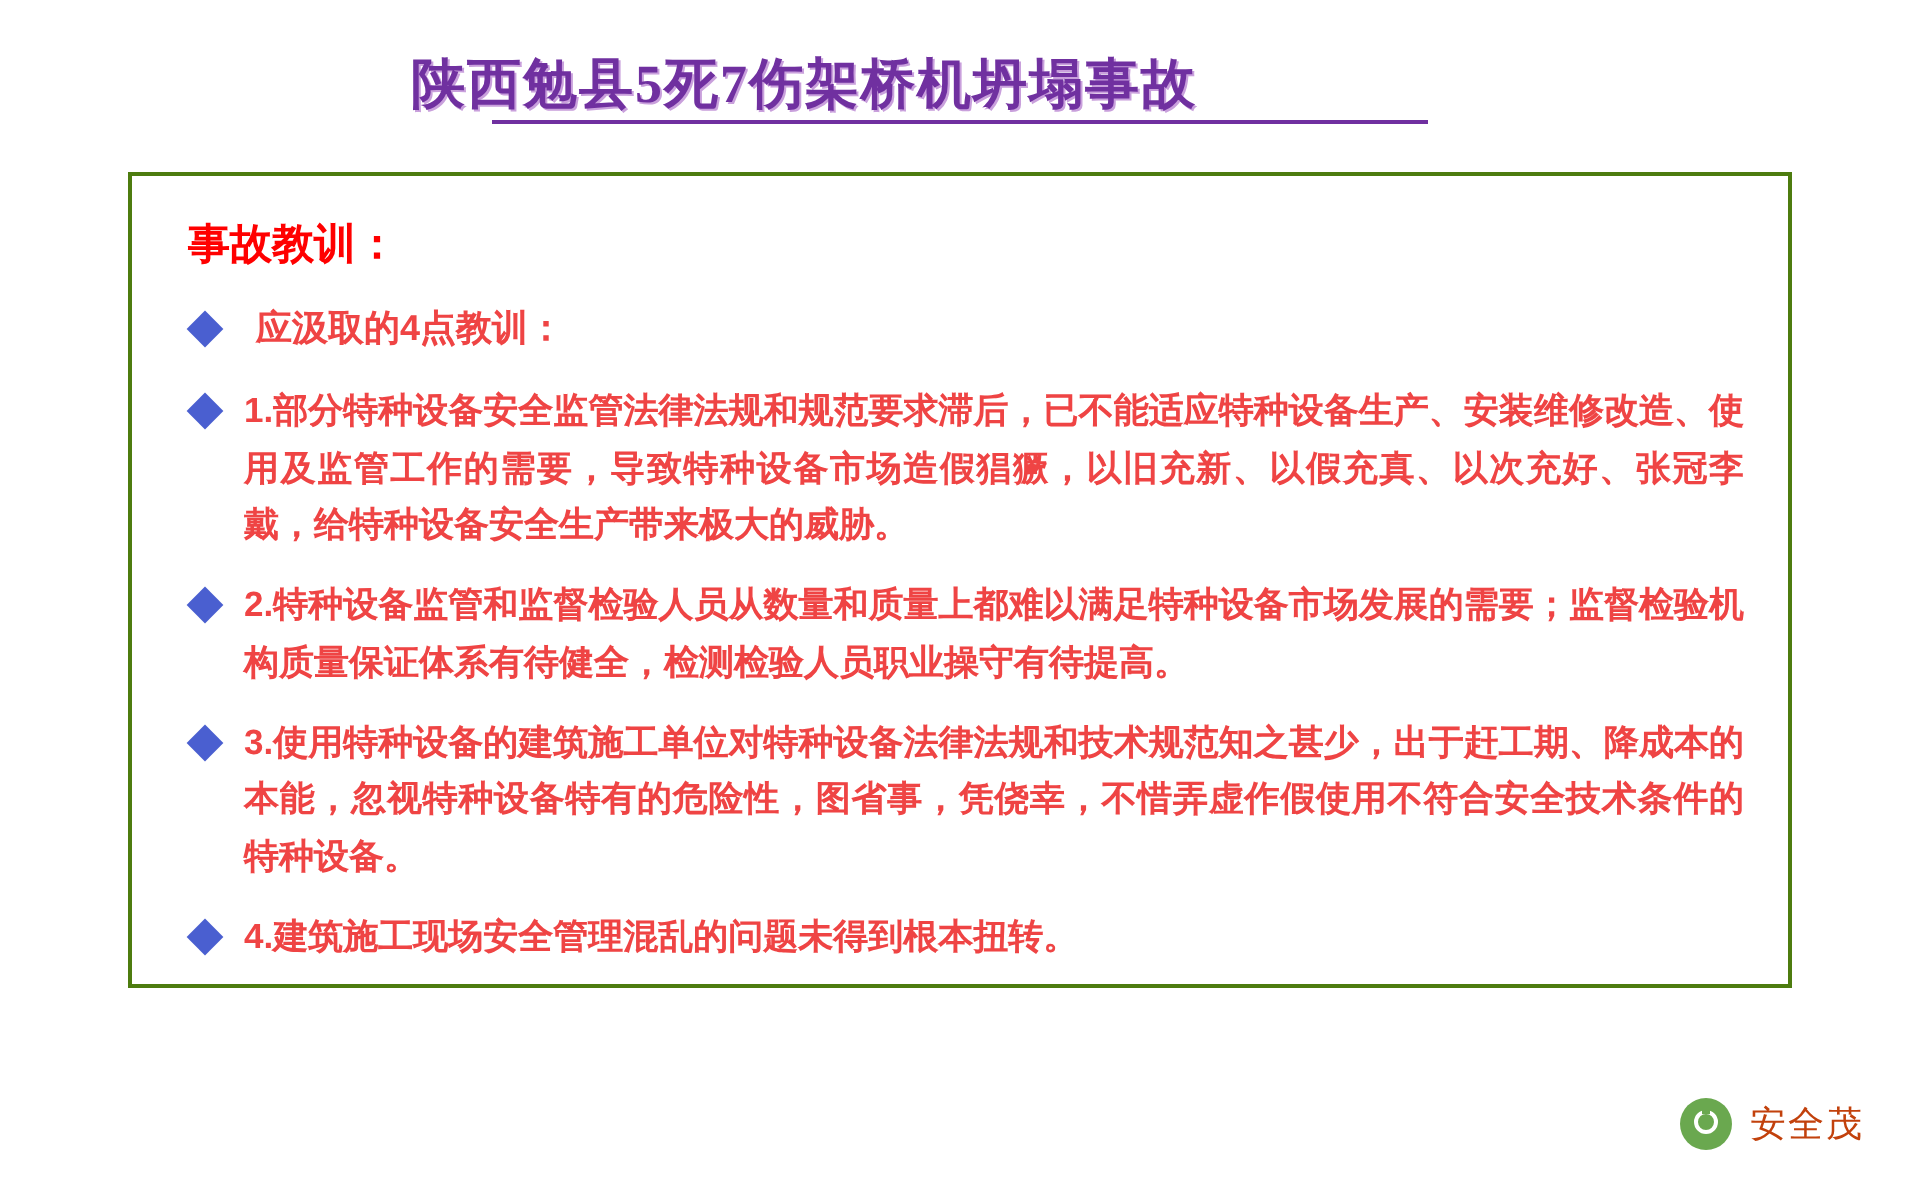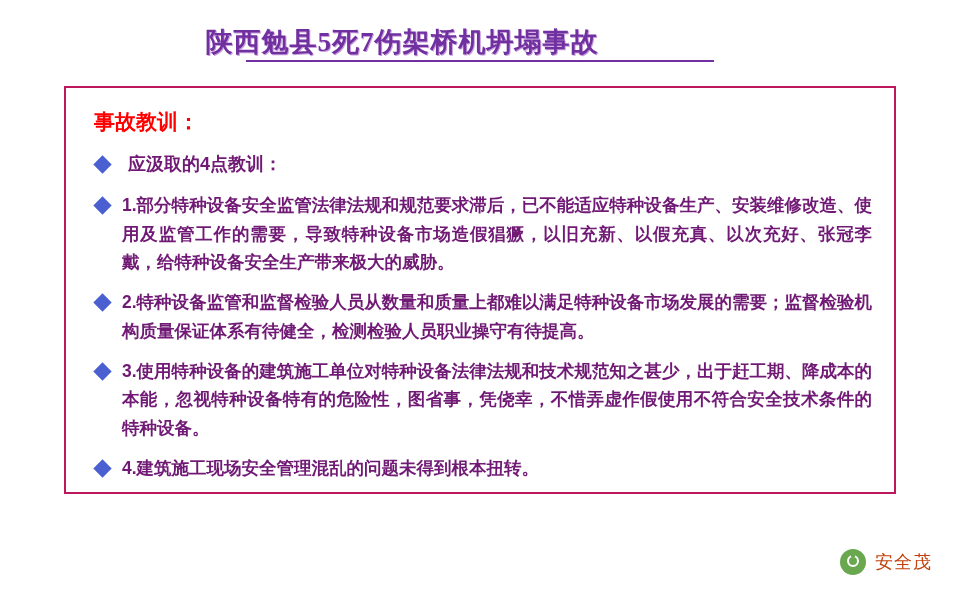--- a/index.html
+++ b/index.html
@@ -40,21 +40,21 @@
     width: 468px;
     height: 2px;
     background: #7030a0;
   }
   .panel {
     position: absolute;
     top: 86px;
     left: 64px;
     width: 832px;
     height: 408px;
-    border: 2px solid #be185d;
+    border: 2px solid #4d7c0f;
     background: #ffffff;
     box-sizing: border-box;
     padding: 18px 22px 10px 22px;
   }
   .panel-heading {
     font-family: "Liberation Sans", sans-serif;
     font-weight: bold;
     font-size: 21px;
     color: #ff0000;
     margin: 2px 0 14px 6px;
@@ -70,21 +70,21 @@
     height: 13px;
     background: #4a5fd0;
     transform: rotate(45deg);
     margin: 8px 13px 0 8px;
   }
   .bullet-text {
     flex: 1 1 auto;
     font-family: "Liberation Sans", sans-serif;
     font-size: 17.5px;
     font-weight: bold;
-    color: #701a75;
+    color: #ef4444;
     line-height: 1.62;
     text-align: justify;
   }
   .bullet-text.lead {
     font-size: 18px;
     padding-left: 6px;
   }
   .footer-logo {
     position: absolute;
     right: 28px;

